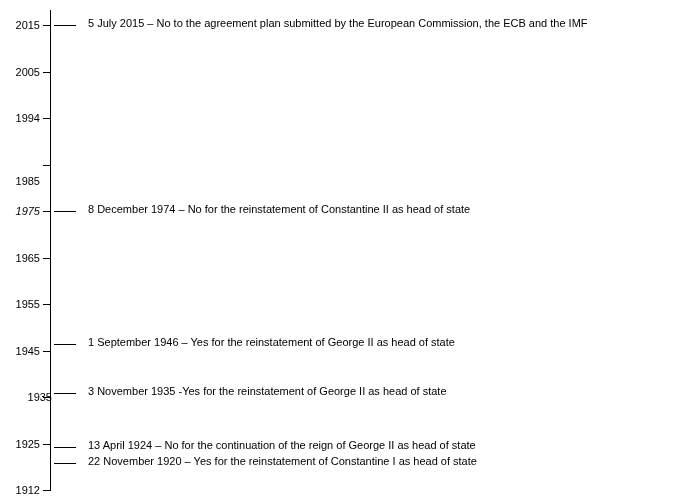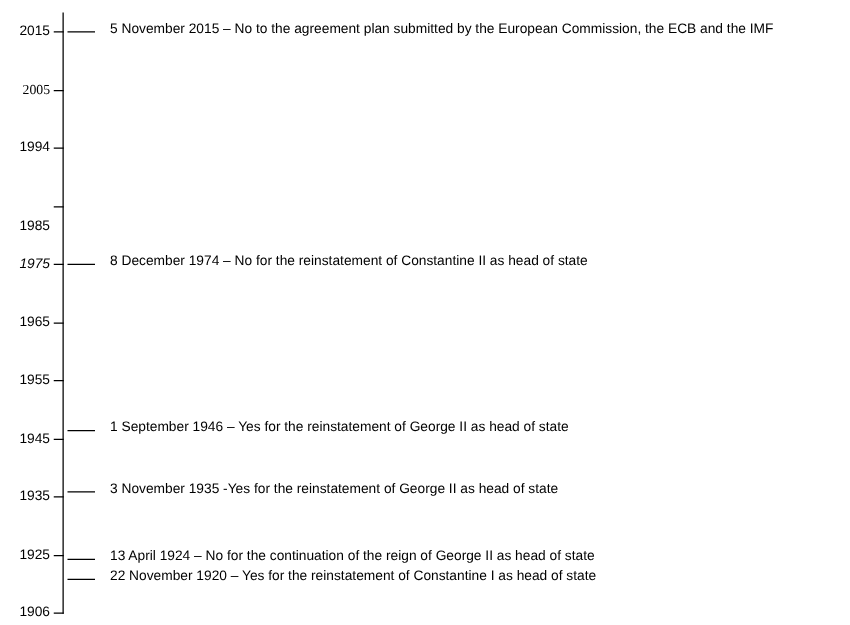--- a/index.html
+++ b/index.html
@@ -62,43 +62,43 @@
 </style>
 </head>
 <body>
 
 <div class="chart">
   <div class="axis-line" style="background: rgb(0, 0, 0);"></div>
   <div>
       <div class="tick-mark" style="top: 25px; background: rgb(0, 0, 0);"></div>
       <div class="tick-label" style="top: 19px; color: rgb(0, 0, 0);">2015</div>
       <div class="tick-mark" style="top: 71.5px; background: rgb(0, 0, 0);"></div>
-      <div class="tick-label" style="top: 65.5px; color: rgb(0, 0, 0); font-family: Liberation Serif, serif;">2005</div>
+      <div class="tick-label" style="top: 65.5px; color: rgb(0, 0, 0);">2005</div>
       <div class="tick-mark" style="top: 118px; background: rgb(0, 0, 0);"></div>
       <div class="tick-label" style="top: 112px; color: rgb(0, 0, 0);">1994</div>
       <div class="tick-mark" style="top: 164.5px; background: rgb(0, 0, 0);"></div>
       <div class="tick-label" style="top: 158.5px; color: rgb(0, 0, 0); margin-top: 16px;">1985</div>
       <div class="tick-mark" style="top: 211px; background: rgb(0, 0, 0);"></div>
       <div class="tick-label" style="top: 205px; color: rgb(0, 0, 0); font-style: italic;">1975</div>
       <div class="tick-mark" style="top: 257.5px; background: rgb(0, 0, 0);"></div>
       <div class="tick-label" style="top: 251.5px; color: rgb(0, 0, 0);">1965</div>
       <div class="tick-mark" style="top: 304px; background: rgb(0, 0, 0);"></div>
       <div class="tick-label" style="top: 298px; color: rgb(0, 0, 0);">1955</div>
       <div class="tick-mark" style="top: 350.5px; background: rgb(0, 0, 0);"></div>
       <div class="tick-label" style="top: 344.5px; color: rgb(0, 0, 0);">1945</div>
       <div class="tick-mark" style="top: 397px; background: rgb(0, 0, 0);"></div>
-      <div class="tick-label" style="top: 391px; color: rgb(0, 0, 0);">1935</div>
+      <div class="tick-label" style="top: 391px; color: rgb(0, 0, 0); padding-left: 12px;">1935</div>
       <div class="tick-mark" style="top: 443.5px; background: rgb(0, 0, 0);"></div>
       <div class="tick-label" style="top: 437.5px; color: rgb(0, 0, 0);">1925</div>
       <div class="tick-mark" style="top: 490px; background: rgb(0, 0, 0);"></div>
-      <div class="tick-label" style="top: 484px; color: rgb(0, 0, 0);">1906</div>
+      <div class="tick-label" style="top: 484px; color: rgb(0, 0, 0);">1912</div>
     </div>
   <div>
       <div class="event-dash" style="top: 25px; background: rgb(0, 0, 0);"></div>
-      <div class="event-label" style="top: 17px; color: rgb(0, 0, 0);">5 November 2015 – No to the agreement plan submitted by the European Commission, the ECB and the IMF</div>
+      <div class="event-label" style="top: 17px; color: rgb(0, 0, 0);">5 July 2015 – No to the agreement plan submitted by the European Commission, the ECB and the IMF</div>
       <div class="event-dash" style="top: 211.465px; background: rgb(0, 0, 0);"></div>
       <div class="event-label" style="top: 203.465px; color: rgb(0, 0, 0);">8 December 1974 – No for the reinstatement of Constantine II as head of state</div>
       <div class="event-dash" style="top: 343.525px; background: rgb(0, 0, 0);"></div>
       <div class="event-label" style="top: 335.525px; color: rgb(0, 0, 0);">1 September 1946 – Yes for the reinstatement of George II as head of state</div>
       <div class="event-dash" style="top: 393.28px; background: rgb(0, 0, 0);"></div>
       <div class="event-label" style="top: 385.28px; color: rgb(0, 0, 0); text-align: center;">3 November 1935 -Yes for the reinstatement of George II as head of state</div>
       <div class="event-dash" style="top: 447.22px; background: rgb(0, 0, 0);"></div>
       <div class="event-label" style="top: 439.22px; color: rgb(0, 0, 0);">13 April 1924 – No for the continuation of the reign of George II as head of state</div>
       <div class="event-dash" style="top: 463.03px; background: rgb(0, 0, 0);"></div>
       <div class="event-label" style="top: 455.03px; color: rgb(0, 0, 0);">22 November 1920 – Yes for the reinstatement of Constantine I as head of state</div>

